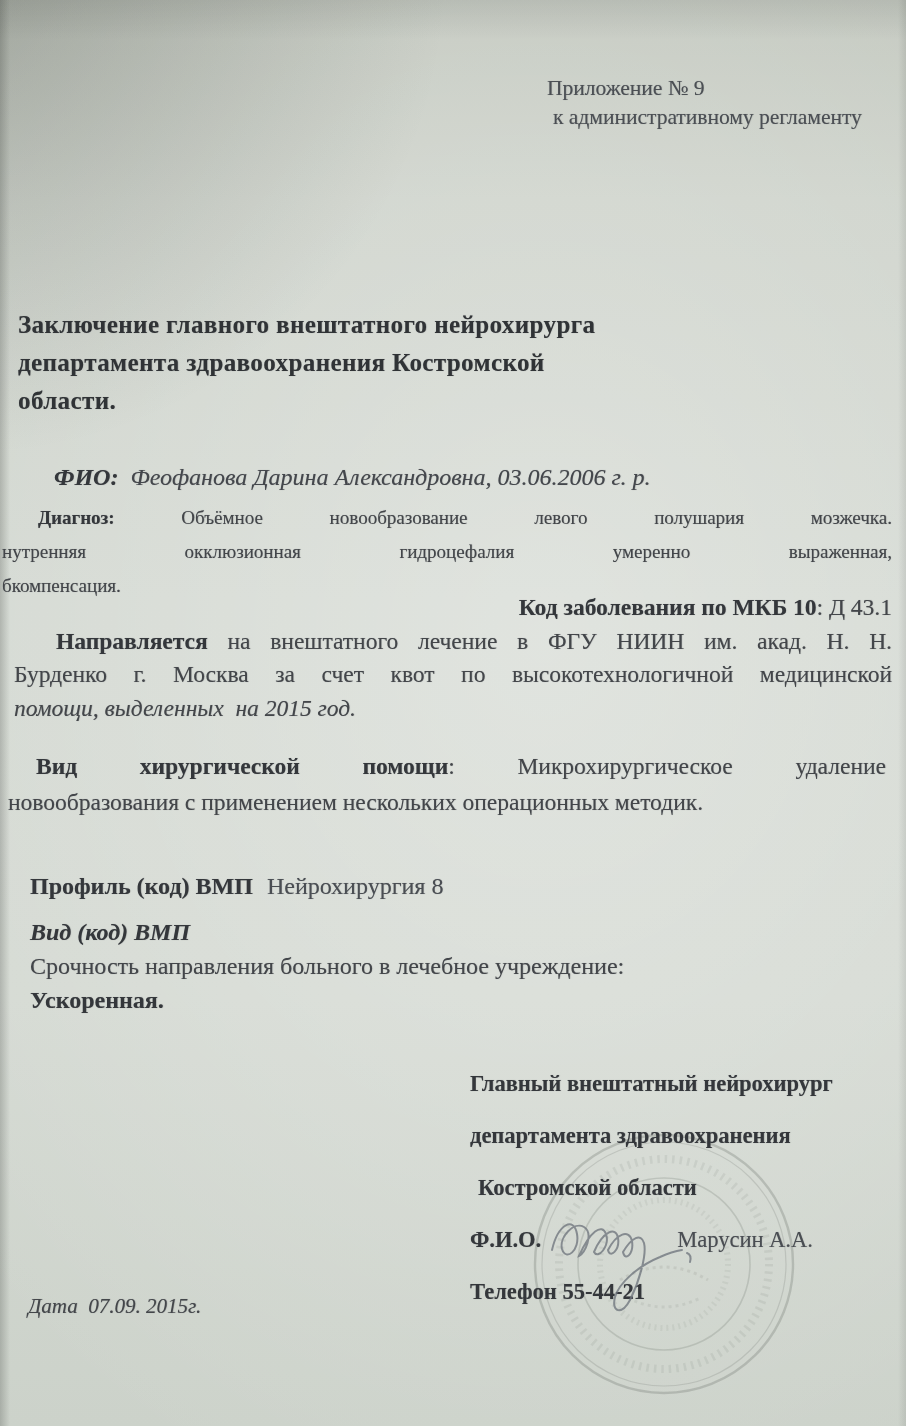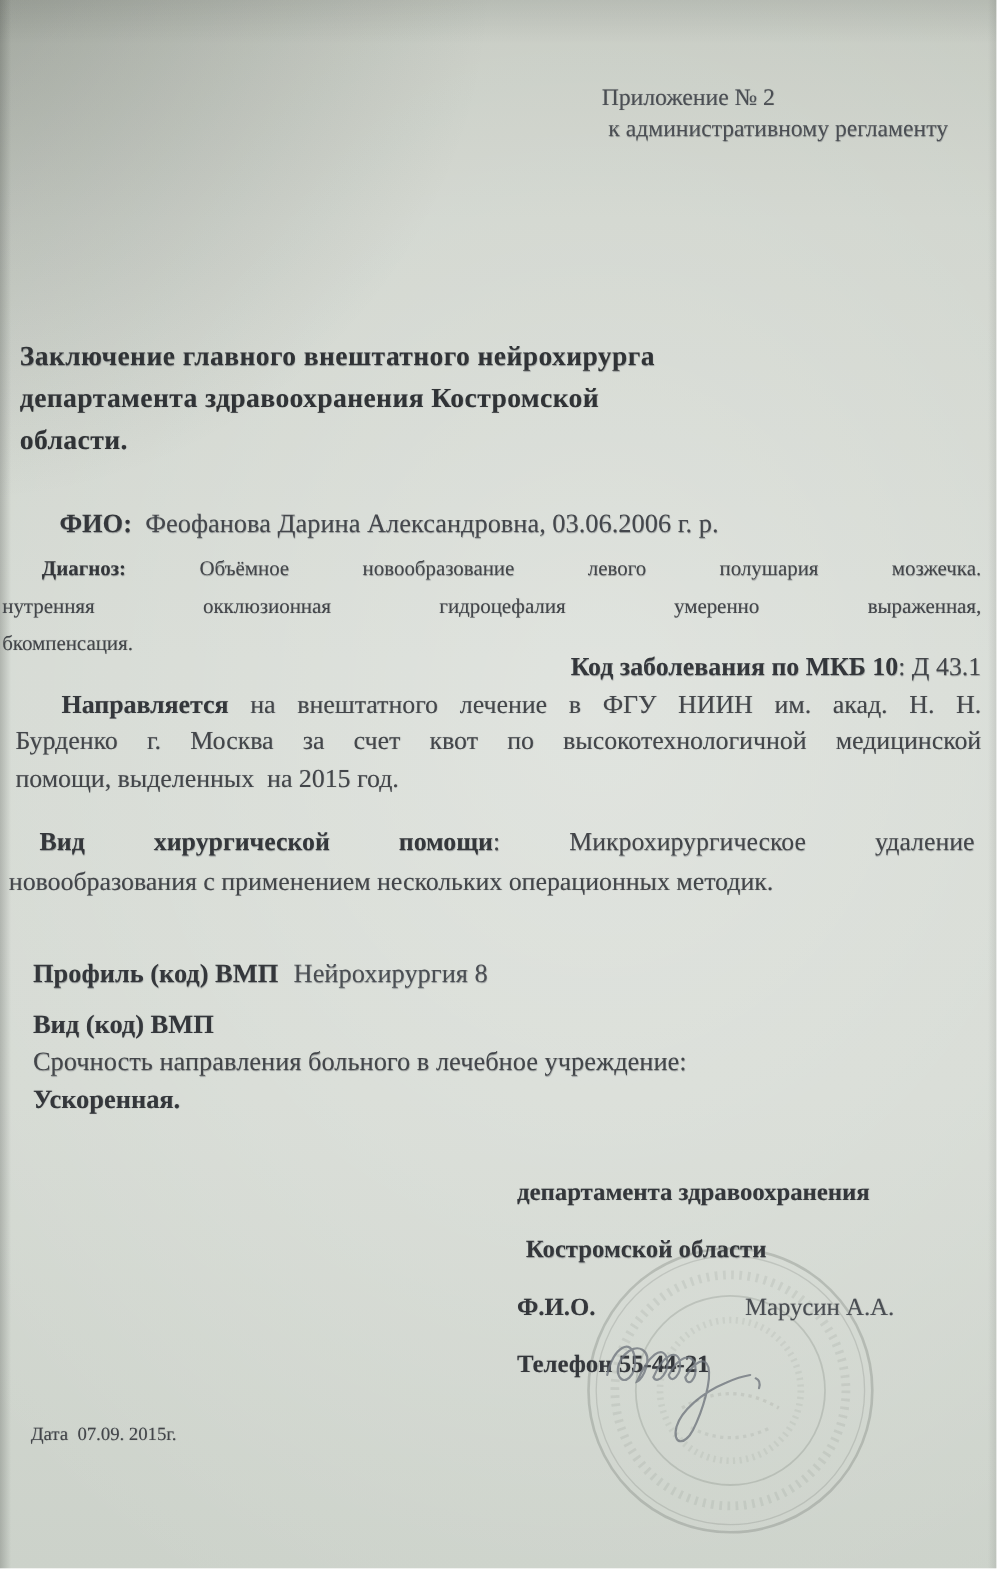--- a/index.html
+++ b/index.html
@@ -14,21 +14,21 @@
       linear-gradient(270deg, rgba(40,44,40,0.10) 0px, rgba(40,44,40,0) 8px),
       linear-gradient(180deg, rgba(40,44,40,0.10) 0px, rgba(40,44,40,0) 40px),
       radial-gradient(circle at -4% -2%, rgba(35,40,35,0.22), rgba(35,40,35,0) 28%),
       radial-gradient(ellipse 130% 95% at 60% 45%, rgba(255,255,255,0.30), rgba(255,255,255,0) 68%),
       linear-gradient(180deg, #c3c8bf 0%, #cdd2ca 14%, #d3d8d1 42%, #d4d9d2 70%, #ccd2ca 100%);
     text-shadow: 0.35px 0.35px 0.8px rgba(62,65,70,0.45);
   }
   .abs { position:absolute; }
   .j { text-align:justify; text-align-last:justify; }
   .b { font-weight:bold; color:#34373b; }
-  .pre { white-space:pre-wrap; }
+  .pre { white-space:pre-wrap;font-style:italic; }
 
   #header-note { left:547px; top:74px; font-size:21.5px; line-height:29px; color:#4b4f54; z-index:2; }
   #header-note .l2 { padding-left:6px; }
 
   #title { left:18px; top:306px; width:868px; text-align:left;
            font-size:25px; font-weight:bold; line-height:38px; color:#303336;
            letter-spacing:0.4px; z-index:2; }
 
   #fio-line { left:30px; top:437px; font-size:24px; z-index:2; }
   #fio-line .val { color:#44474c; }
@@ -37,40 +37,40 @@
   #diag .l1 { text-indent:36px; }
 
   #block2 { left:2px; top:591px; width:890px; font-size:23.5px; line-height:33.5px; z-index:2; }
   .ind54 { text-indent:54px;text-align:right; }
   .ind12 { text-indent:12px; }
 
   #surgery { left:8px; top:748px; width:878px; font-size:23.5px; line-height:36px; z-index:2; }
   #surgery .l1 { text-indent:28px; }
 
   #vmp { left:30px; top:869px; font-size:24px; line-height:34px; z-index:2; }
-  #vmp .gap { margin-top:12px; }
+  #vmp .gap { margin-top:12px;font-style:italic; }
   #vmp .val { margin-left:14px; color:#4a4e53; }
 
   #sig-col { left:470px; top:1070px; font-size:22.5px; font-weight:bold; color:#34373b; z-index:3; }
   #sig-col .row { line-height:28px; margin-bottom:24px; white-space:nowrap; }
   #sig-col .r3 { padding-left:8px; }
   #sig-col .fio-val { margin-left:136px; font-weight:normal; color:#4a4e53; }
 
-  #date-line { left:28px; top:1294px; font-size:17px; z-index:2; }
+  #date-line { left:28px; top:1294px; font-size:21px; z-index:2; }
 
   #stamp { left:528px; top:1128px; width:272px; height:272px; z-index:1; }
   #signature { left:540px; top:1196px; width:260px; height:132px; z-index:4; }
 </style>
 </head>
 <body>
 
 <div id="page">
 
   <div id="header-note" class="abs">
-    <div class="l1">Приложение № 2</div>
+    <div class="l1">Приложение № 9</div>
     <div class="l2">к административному регламенту</div>
   </div>
 
   <div id="title" class="abs">
     <div>Заключение главного внештатного нейрохирурга</div>
     <div>департамента здравоохранения Костромской</div>
     <div>области.</div>
   </div>
 
   <div id="fio-line" class="abs pre">
@@ -108,20 +108,21 @@
       <circle cx="136" cy="136" r="122" stroke-width="1.2" opacity="0.22"></circle>
       <circle cx="136" cy="136" r="86" stroke-width="1.6" opacity="0.24"></circle>
       <circle cx="136" cy="136" r="105" stroke-width="8" opacity="0.12" stroke-dasharray="2.5 5"></circle>
       <circle cx="136" cy="136" r="64" stroke-width="6" opacity="0.10" stroke-dasharray="2 4"></circle>
       <path d="M92,152 q44,-26 88,0" stroke-width="3" opacity="0.14" stroke-dasharray="3 4"></path>
       <path d="M100,170 q36,18 72,0" stroke-width="3" opacity="0.12" stroke-dasharray="3 4"></path>
     </g>
   </svg>
 
   <div id="sig-col" class="abs">
+    <div class="row">Главный внештатный нейрохирург</div>
     <div class="row">департамента здравоохранения</div>
     <div class="row r3">Костромской области</div>
     <div class="row"><span>Ф.И.О.</span><span class="fio-val">Марусин А.А.</span></div>
     <div class="row">Телефон 55-44-21</div>
   </div>
 
   <svg id="signature" class="abs" viewBox="0 0 260 132" xmlns="http://www.w3.org/2000/svg">
     <g fill="none" stroke="#70767e" stroke-width="2" stroke-linecap="round" opacity="0.78">
       <path d="M12,54 C18,28 34,20 37,38 C40,54 26,66 22,53 C19,41 34,25 44,31 C54,37 45,58 39,60 C50,35 62,27 66,38 C70,50 58,64 54,56 C63,35 76,30 78,42 C80,54 70,63 68,54 C77,37 89,33 92,45 C94,58 85,66 83,56 C92,41 101,37 104,47 C107,59 99,86 90,104 C82,119 71,117 75,101 C79,87 98,70 120,61 C129,57 136,55 142,54"></path>
       <path d="M147,57 q5,2 3,9"></path>

